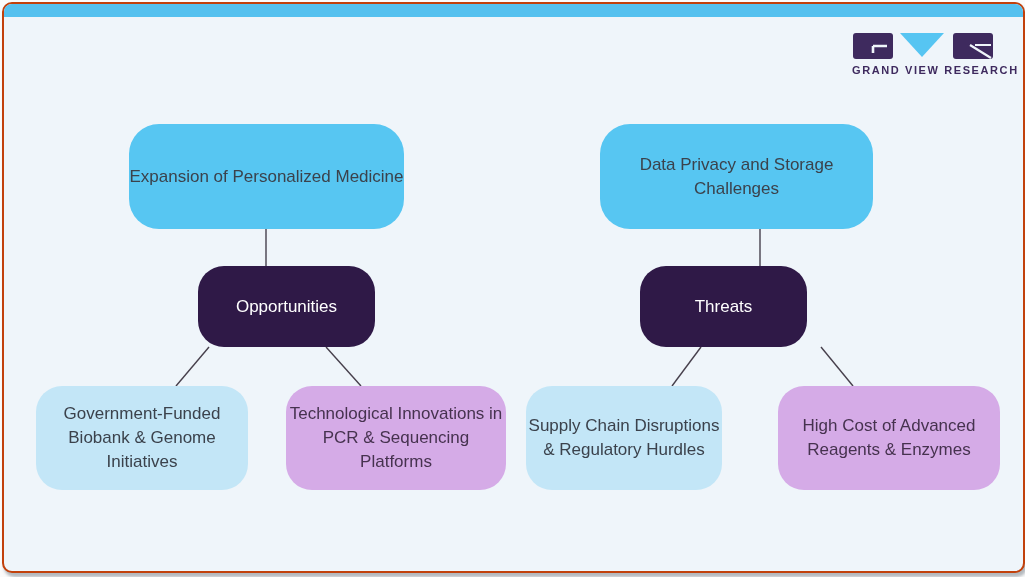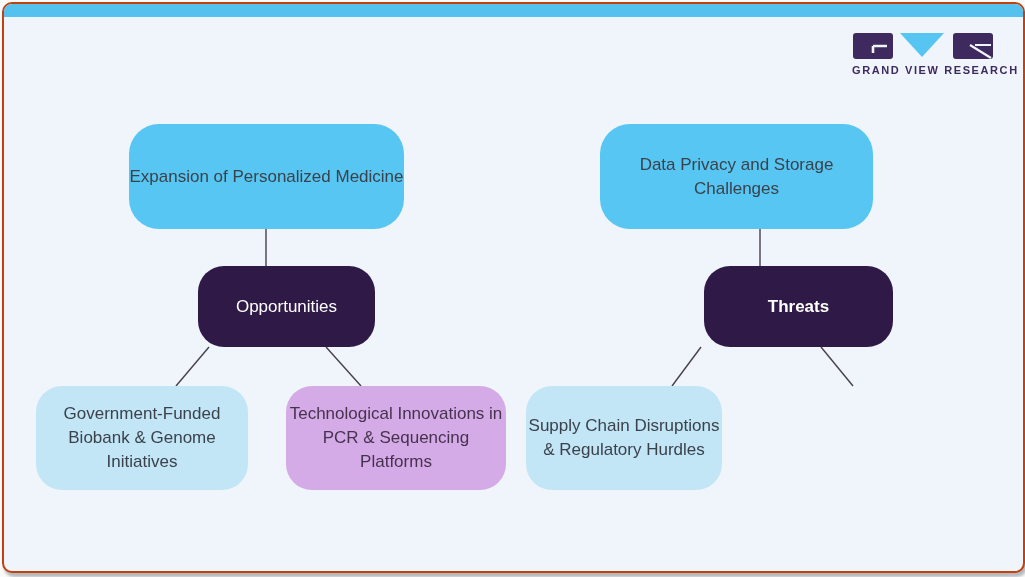--- a/index.html
+++ b/index.html
@@ -76,21 +76,21 @@
   .node.lpurple {
     background: var(--node-light-purple, #d5abe7);
     border-radius: 26px;
     color: var(--text-purple-box, #46324f);
   }
   #root-left   { left: 125px; top: 120px; width: 275px; height: 105px; }
   #hub-left    { left: 174px; top: 262px; width: 177px; height: 81px; margin-left: 20px;  }
   #child-l1    { left: 32px;  top: 382px; width: 212px; height: 104px; }
   #child-l2    { left: 282px; top: 382px; width: 220px; height: 104px; }
   #root-right  { left: 596px; top: 120px; width: 273px; height: 105px; }
-  #hub-right   { left: 700px; top: 262px; width: 189px; height: 81px; font-weight: bold;  }
+  #hub-right   { left: 636px; top: 262px; width: 167px; height: 81px;  }
   #child-r1    { left: 522px; top: 382px; width: 196px; height: 104px; }
   #child-r2    { left: 774px; top: 382px; width: 222px; height: 104px; }
   .connectors {
     position: absolute;
     left: 0; top: 0;
     width: 1019px;
     height: 567px;
     pointer-events: none;
   }
 </style>
@@ -123,13 +123,14 @@
   </div>
 
   <div class="node sky" id="root-left">Expansion of Personalized Medicine</div>
   <div class="node hub" id="hub-left">Opportunities</div>
   <div class="node lblue" id="child-l1">Government-Funded Biobank &amp; Genome Initiatives</div>
   <div class="node lpurple" id="child-l2">Technological Innovations in PCR &amp; Sequencing Platforms</div>
 
   <div class="node sky" id="root-right">Data Privacy and Storage Challenges</div>
   <div class="node hub" id="hub-right">Threats</div>
   <div class="node lblue" id="child-r1">Supply Chain Disruptions &amp; Regulatory Hurdles</div>
+  <div class="node lpurple" id="child-r2">High Cost of Advanced Reagents &amp; Enzymes</div>
 </div>
 
 </body></html>

